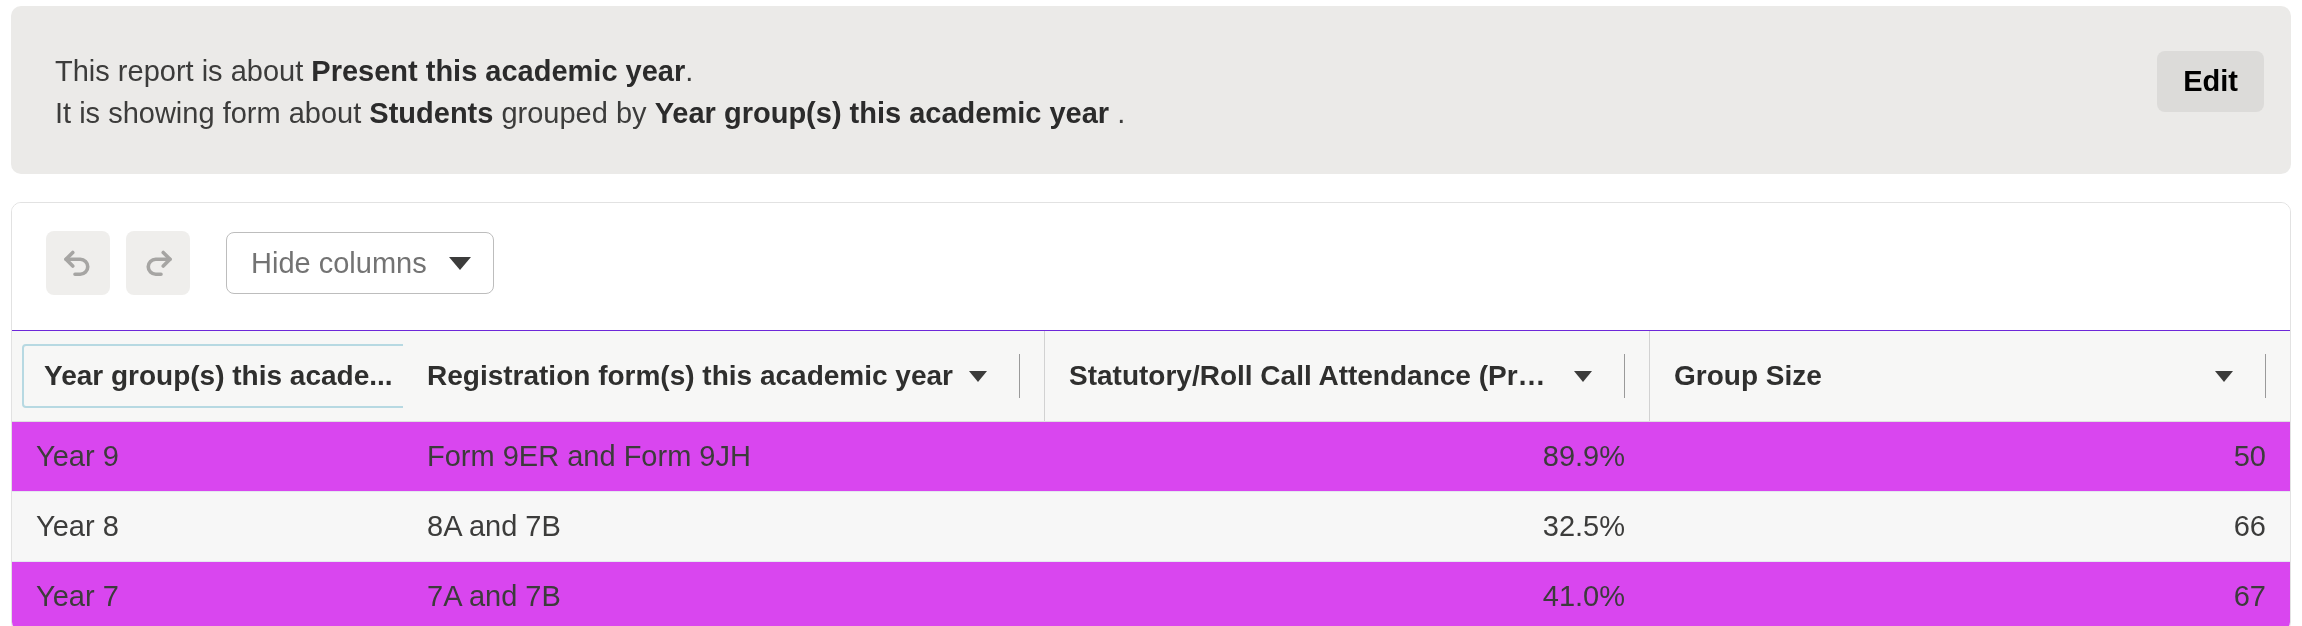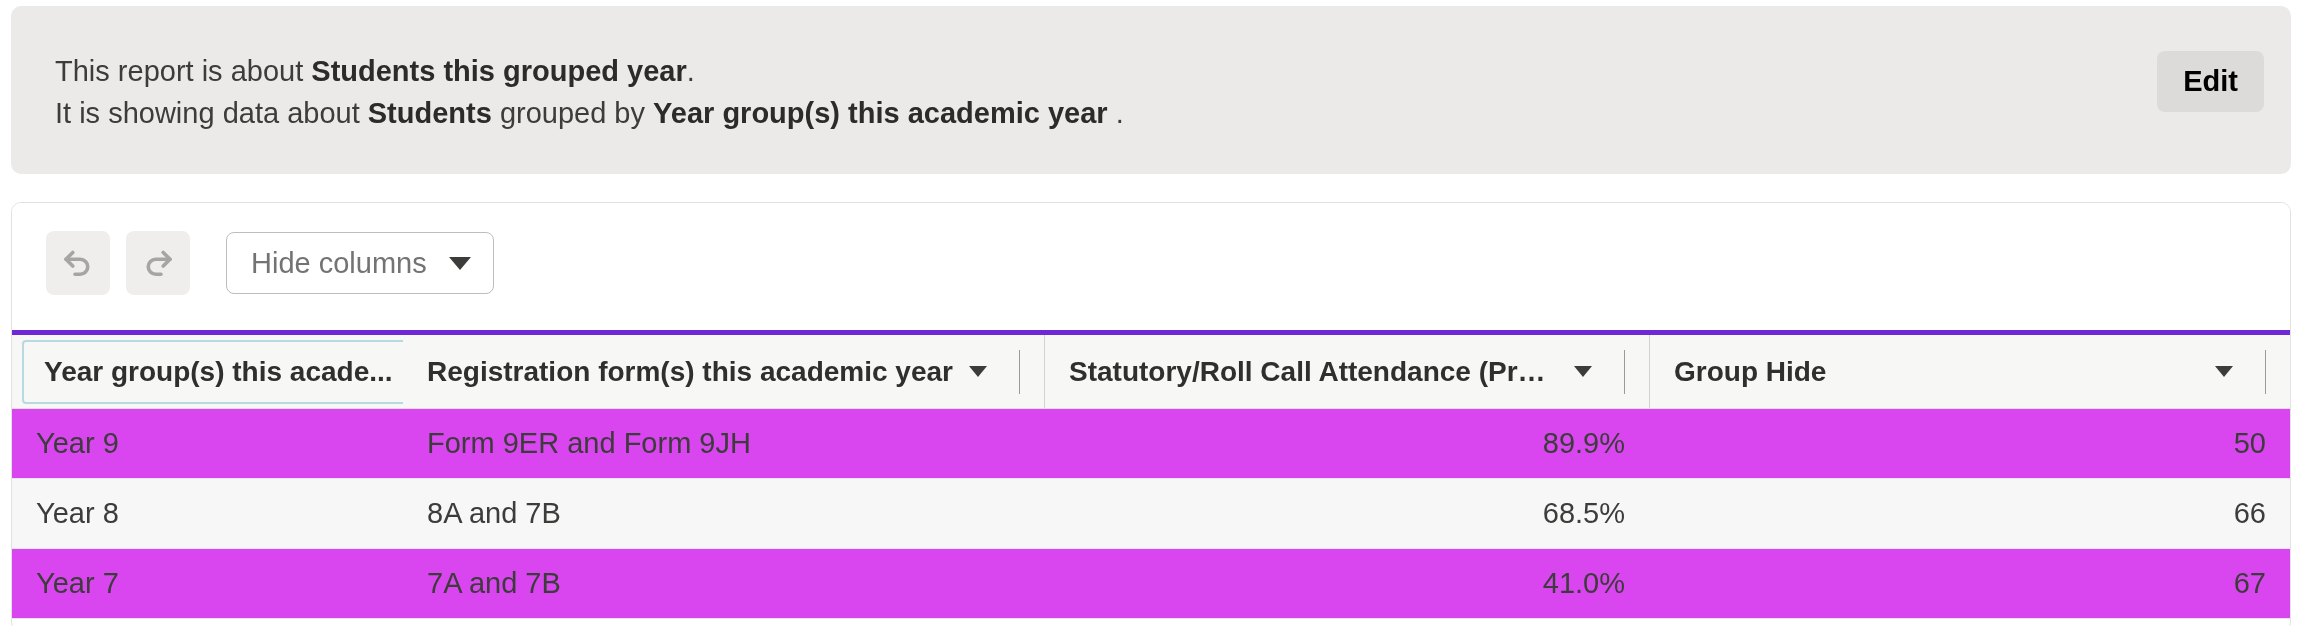--- a/index.html
+++ b/index.html
@@ -183,23 +183,23 @@
   .grid {
     position: relative;
     width: 100%;
   }
   .row {
     display: flex;
     width: 100%;
     box-sizing: border-box;
   }
   .header-row {
-    height: 79px;
+    height: 92px;
     background: #f7f7f6;
-    border-top: 5px solid #6d28d9;
+    border-top: 1px solid #6d28d9;
     border-bottom: 1px solid #dfdfdf;
   }
   .body-row {
     height: 70px;
     border-bottom: 1px solid #e4e7ef;
     background: #d946ef;
   }
   .body-row.alt { background: #f7f7f7; }
 
   .cell {
@@ -265,22 +265,22 @@
     box-sizing: border-box;
   }
 
   .num { justify-content: flex-end; text-align: right; }
 </style>
 </head>
 <body>
 
 <div class="banner">
   <div class="banner-text">
-    <div class="banner-line"><span>This report is about </span><b>Students this grouped year</b><span>.</span></div>
-    <div class="banner-line"><span>It is showing data about </span><b>Students</b><span> grouped by </span><b>Year group(s) this academic year</b><span> .</span></div>
+    <div class="banner-line"><span>This report is about </span><b>Present this academic year</b><span>.</span></div>
+    <div class="banner-line"><span>It is showing form about </span><b>Students</b><span> grouped by </span><b>Year group(s) this academic year</b><span> .</span></div>
   </div>
   <button class="edit-button">Edit</button>
 </div>
 
 <div class="table-card">
 
   <div class="toolbar">
 
     <div class="toolbar-left">
       <button class="icon-square">
@@ -402,39 +402,39 @@
 
       <div class="cell c2">
         <span class="hdr-label">Statutory/Roll Call Attendance (Present) this aca...</span>
         <span class="hdr-tools">
           <span class="caret-sm"></span>
           <span class="hdr-divider"></span>
         </span>
       </div>
 
       <div class="cell c3">
-        <span class="hdr-label">Group Hide</span>
+        <span class="hdr-label">Group Size</span>
         <span class="hdr-tools">
           <span class="caret-sm"></span>
           <span class="hdr-divider"></span>
         </span>
       </div>
     </div>
 
     <div class="row body-row">
       <div class="cell c0">Year 9</div>
       <div class="cell c1">Form 9ER and Form 9JH</div>
       <div class="cell c2 num">89.9%</div>
       <div class="cell c3 num">50</div>
     </div>
 
     <div class="row body-row alt">
       <div class="cell c0">Year 8</div>
       <div class="cell c1">8A and 7B</div>
-      <div class="cell c2 num">68.5%</div>
+      <div class="cell c2 num">32.5%</div>
       <div class="cell c3 num">66</div>
     </div>
 
     <div class="row body-row">
       <div class="cell c0">Year 7</div>
       <div class="cell c1">7A and 7B</div>
       <div class="cell c2 num">41.0%</div>
       <div class="cell c3 num">67</div>
     </div>
 

